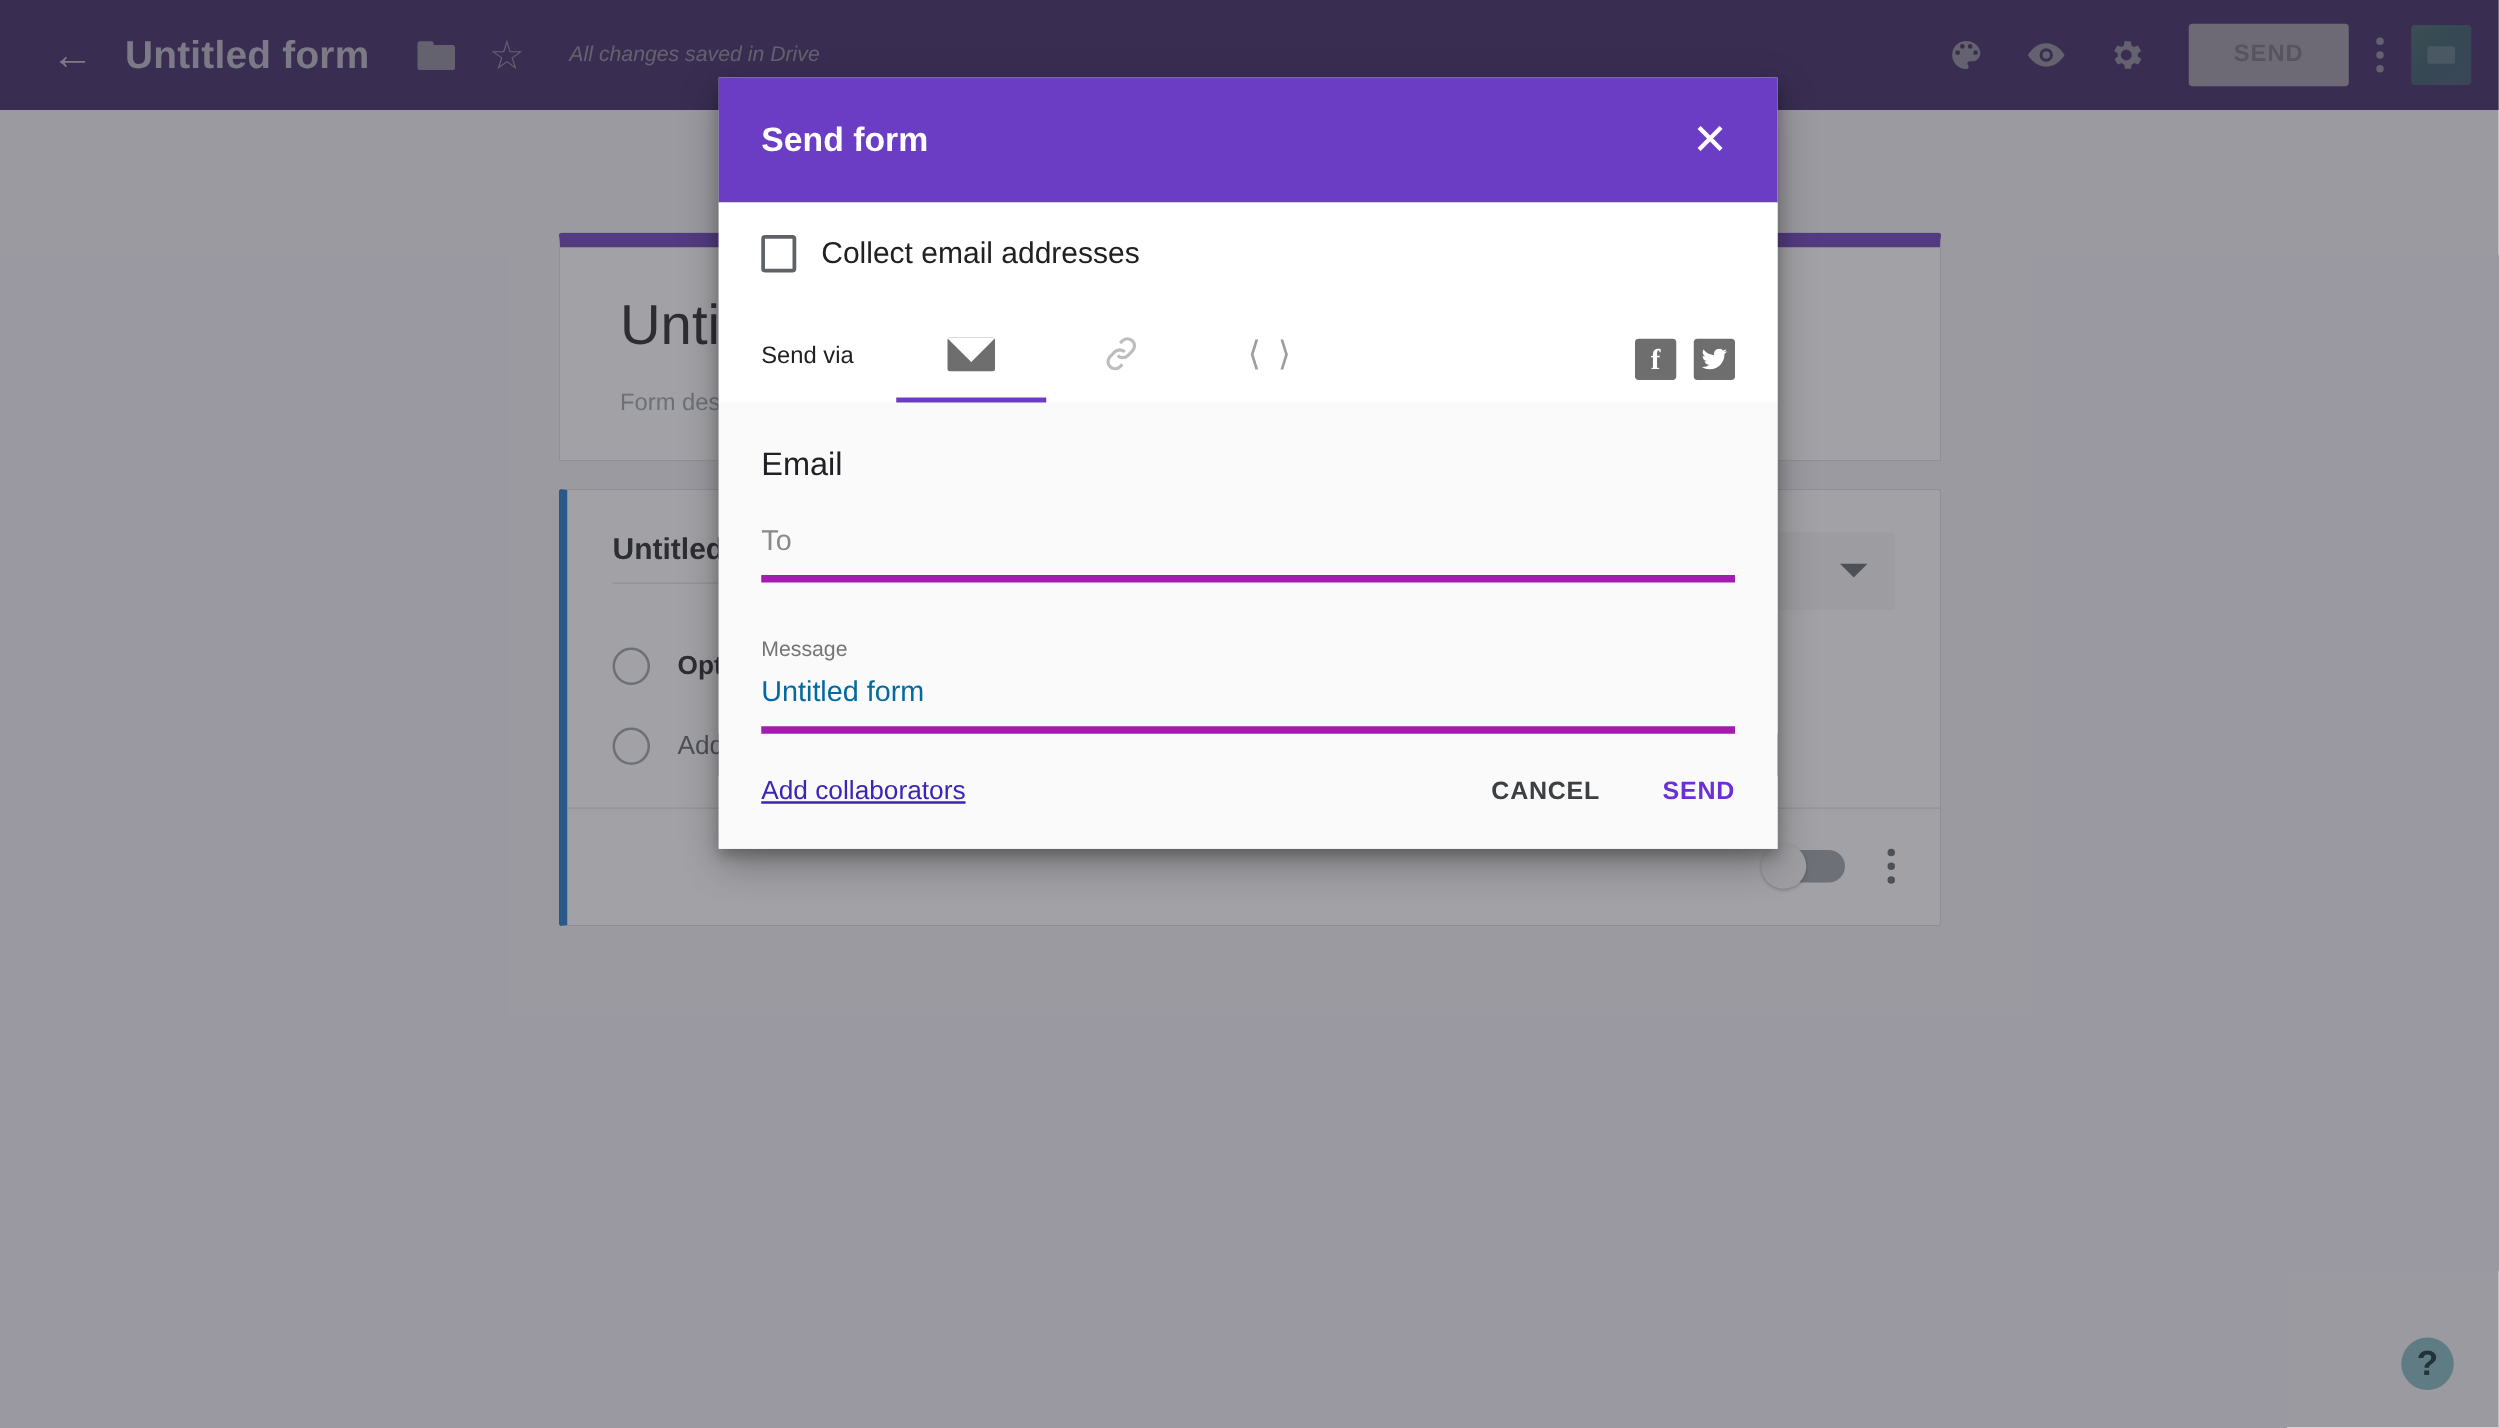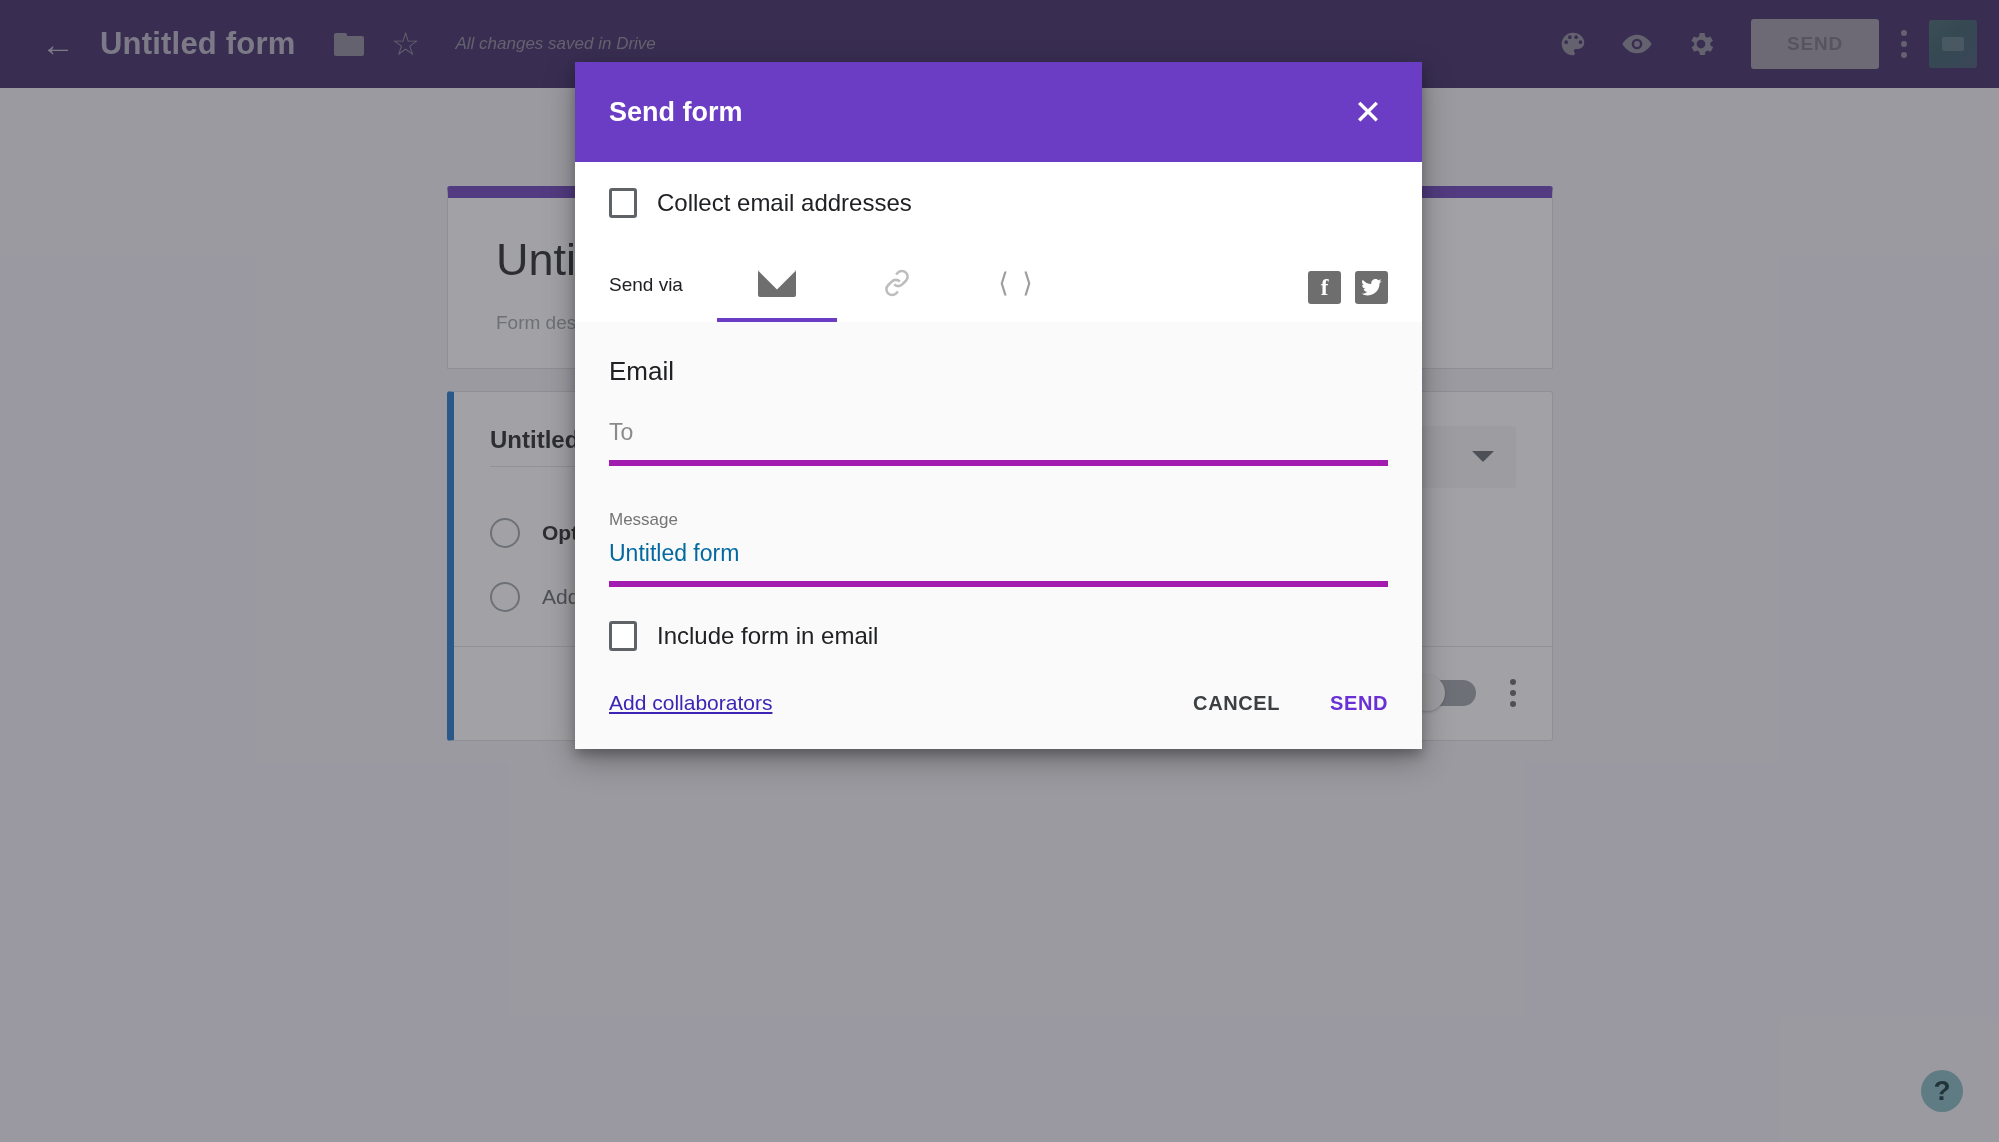--- a/index.html
+++ b/index.html
@@ -362,24 +362,20 @@
       </div>
 
       <div class="field subject">
         <div class="field-label">Message</div>
         <input class="field-input" value="Untitled form" style="">
       </div>
 
       <div class="field message">
       </div>
 
-      <div class="include-row">
-        <span class="chkbox"></span>
-        <span class="chk-label">Include form in email</span>
-      </div>
     </div>
 
     <div class="dialog-footer">
       <span class="collab-link">Add collaborators</span>
       <div class="footer-actions">
         <button class="btn-cancel">CANCEL</button>
         <button class="btn-send">SEND</button>
       </div>
     </div>
 

